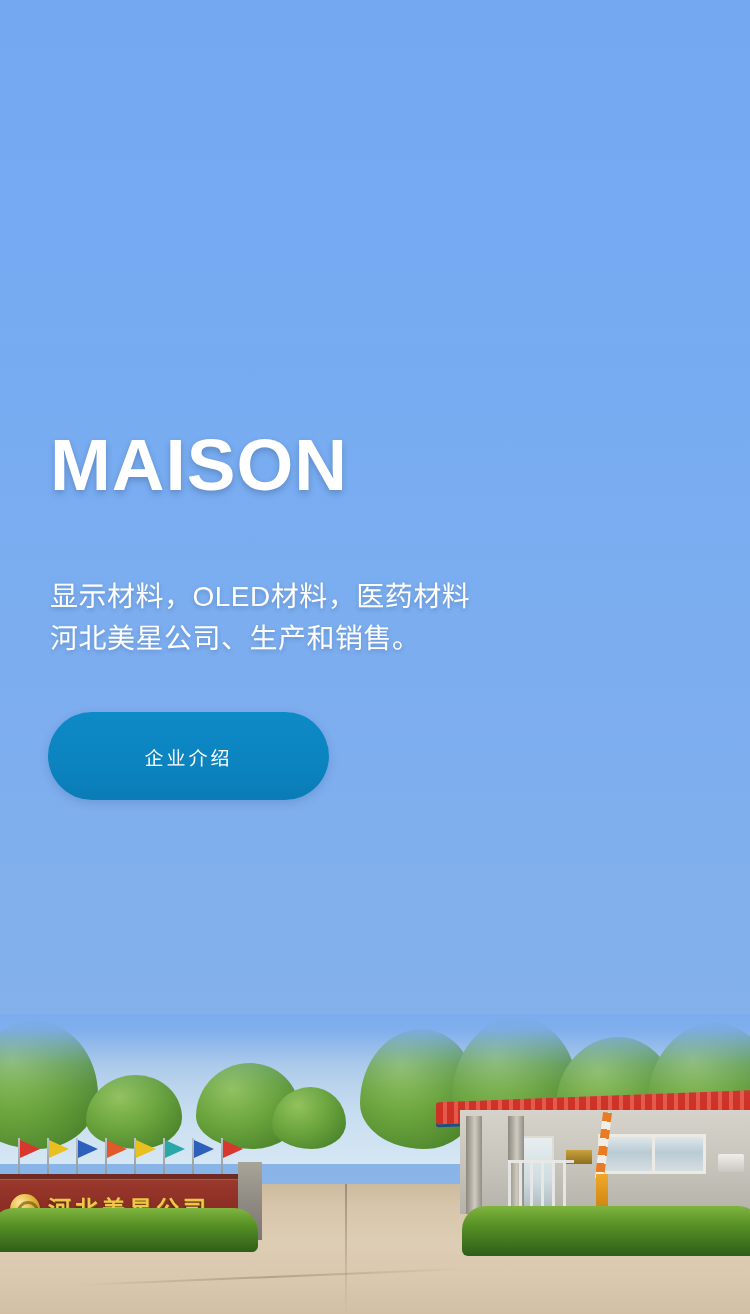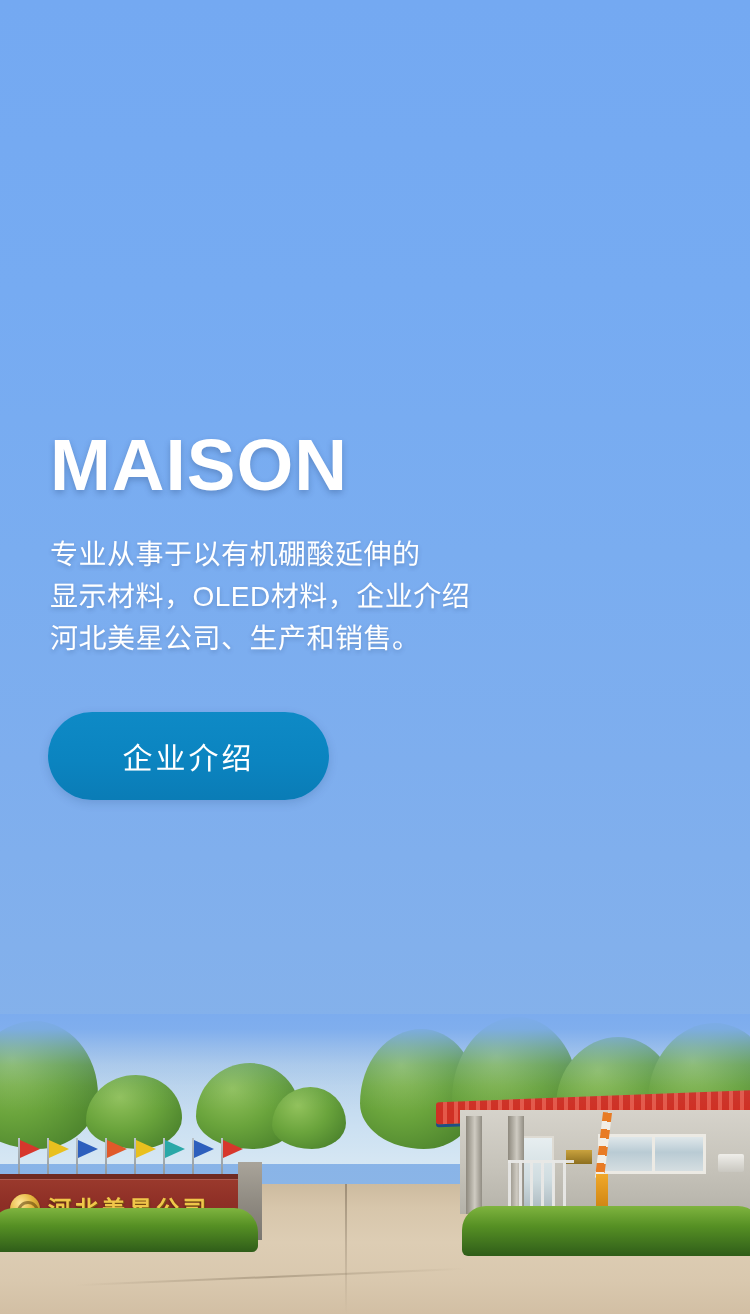--- a/index.html
+++ b/index.html
@@ -266,21 +266,21 @@
 
   .cta{
     position:absolute;
     left:48px; top:712px;
     width:281px; height:88px;
     border:0;
     border-radius:44px;
     background:linear-gradient(180deg,#0e8ac6 0%,#0b84c0 55%,#0a7cb6 100%);
     color:#ffffff;
     font-family:"Liberation Sans","DejaVu Sans",sans-serif;
-    font-size:30px;
+    font-size:19px;
     font-weight:500;
     letter-spacing:3px;
     cursor:pointer;
     box-shadow:0 3px 10px rgba(20,60,110,.18);
   }
 </style>
 </head>
 <body>
 
 <div class="hero">
@@ -362,21 +362,21 @@
 
     </div>
     <div class="photo-fade"></div>
   </div>
 
   <div class="content">
 
     <h1 class="title">MAISON</h1>
 
     <p class="subtitle">
-      <span>专业从事于以有机硼酸延伸的</span><br>
-      <span>显示材料，OLED材料，企业介绍</span><br>
+      <br>
+      <span>显示材料，OLED材料，医药材料</span><br>
       <span>河北美星公司、生产和销售。</span>
     </p>
 
     <button class="cta">企业介绍</button>
   </div>
 
 </div>
 
 </body></html>

